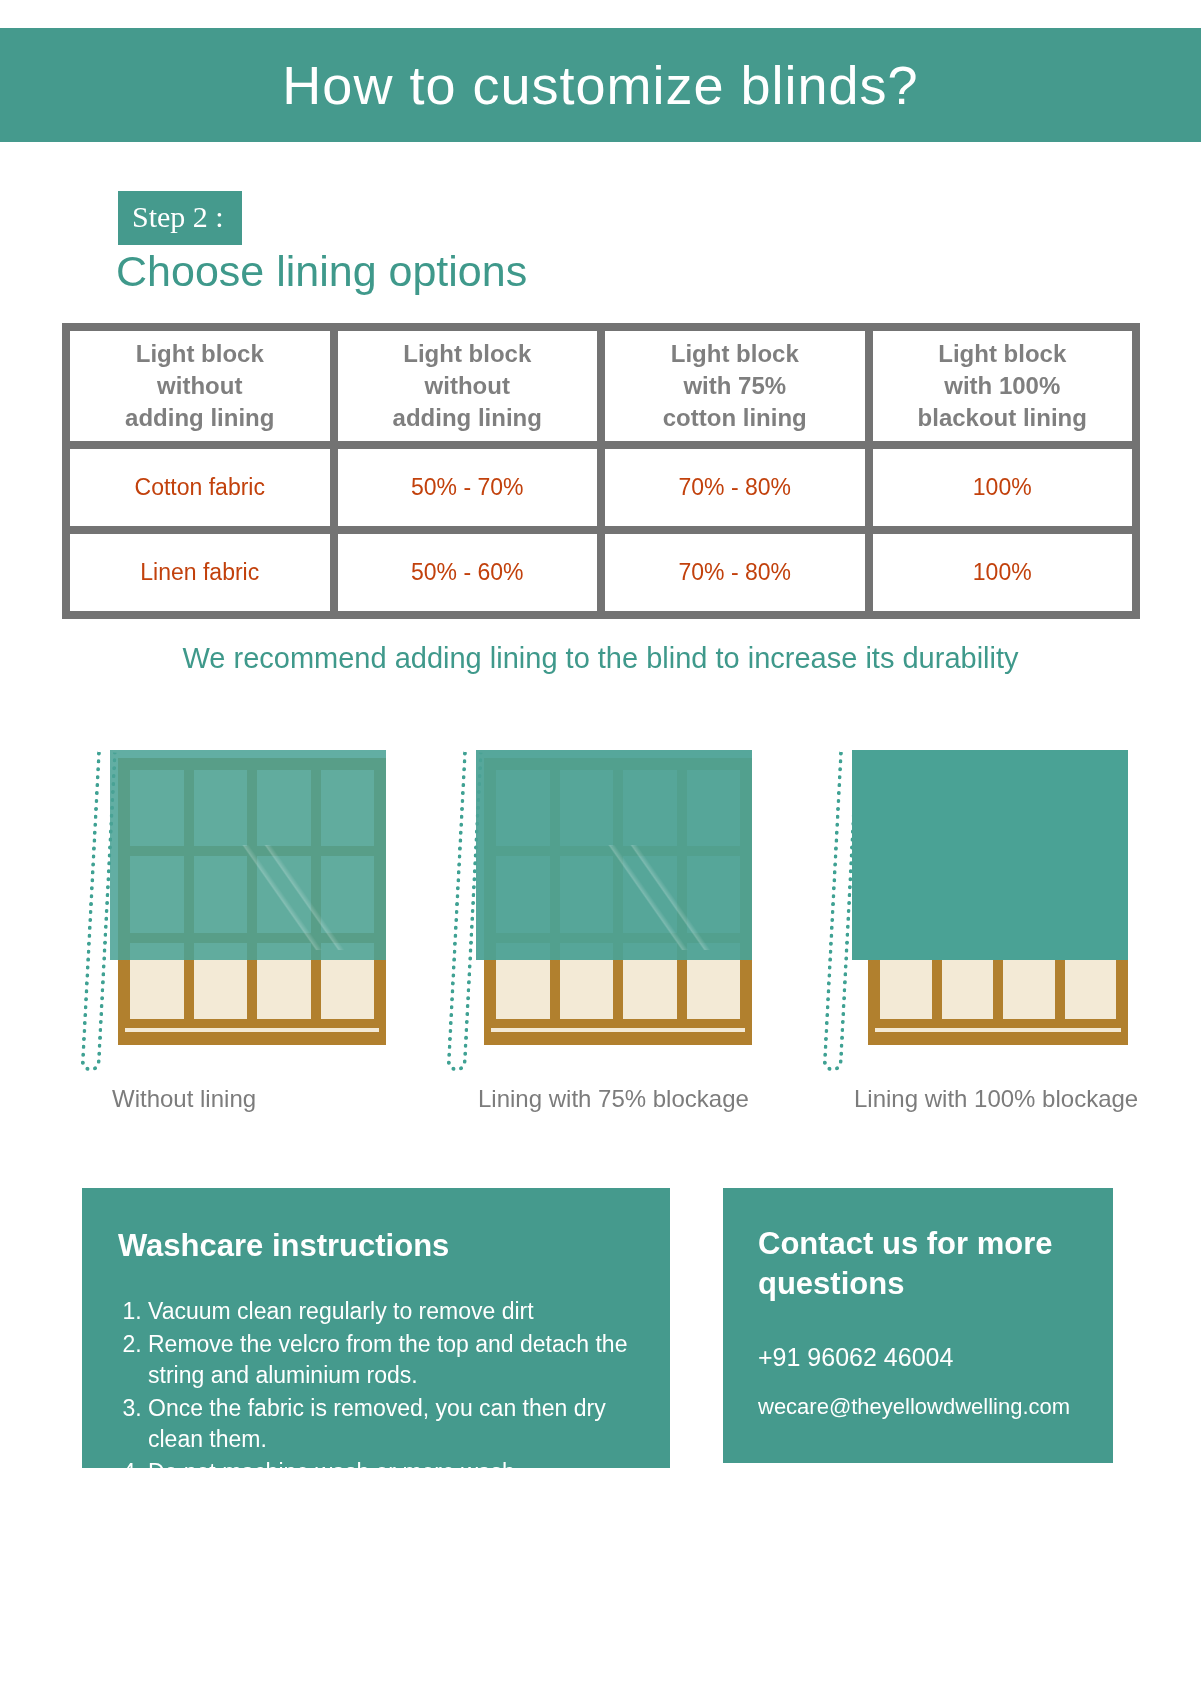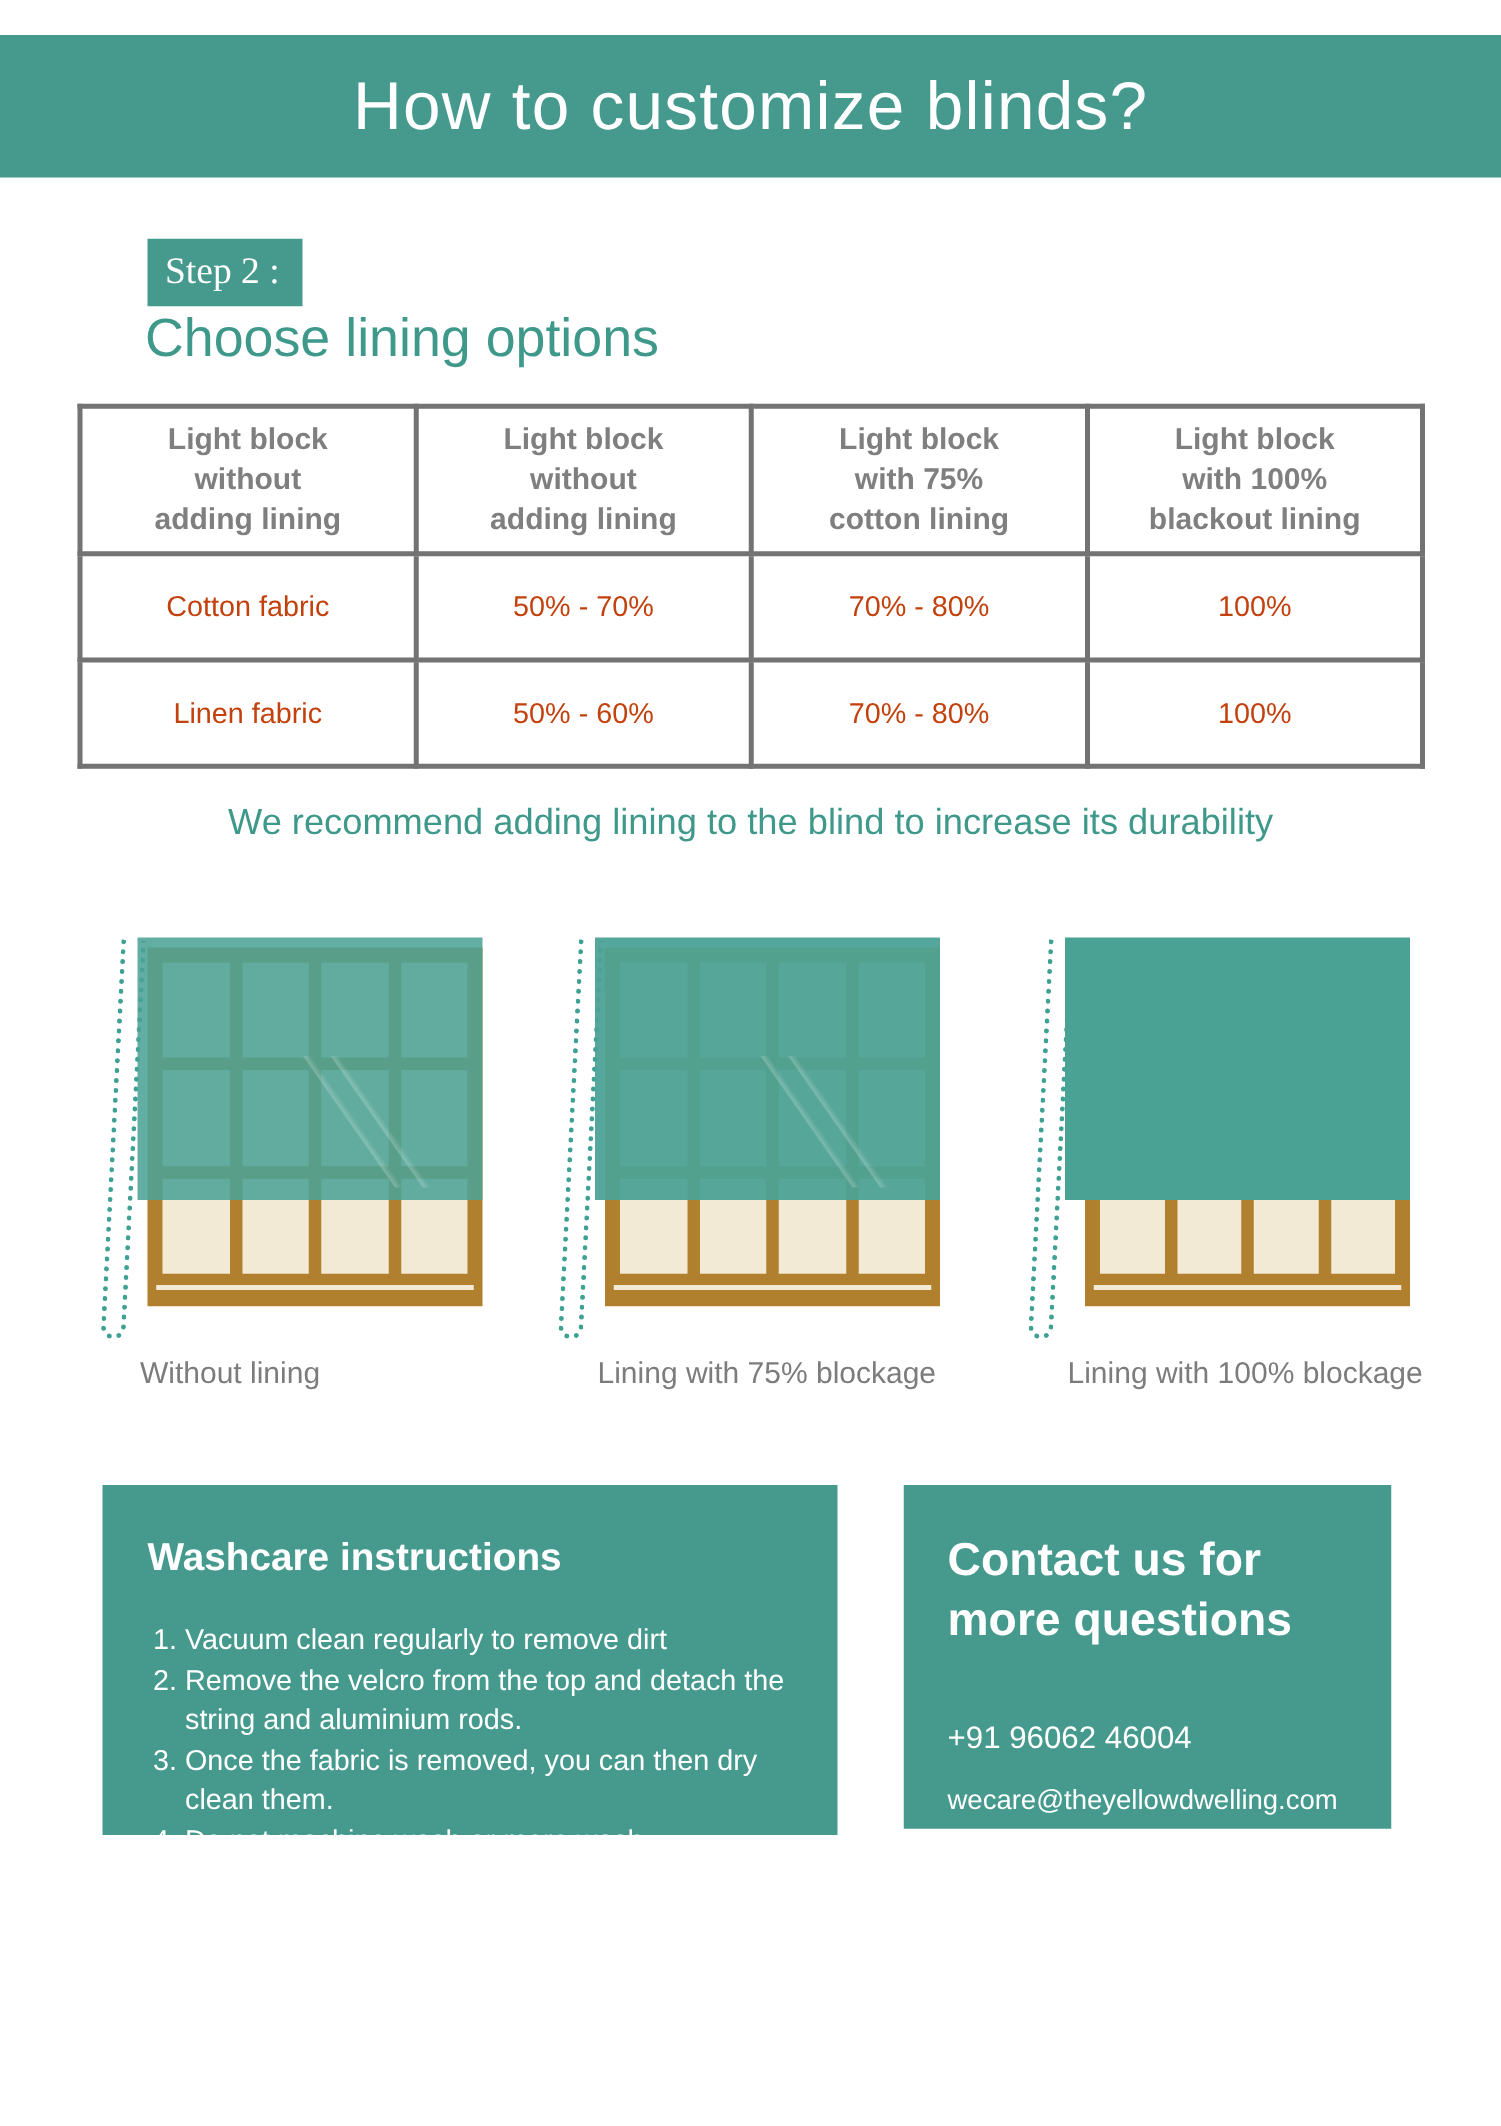--- a/index.html
+++ b/index.html
@@ -13,21 +13,21 @@
 
   
   .step-badge { position:absolute; left:118px; top:191px; background:#459a8d; color:#fff;
                 font-size:30px; padding:9px 18px 11px 14px;font-family:Liberation Serif, serif; }
   .step-heading { position:absolute; left:116px; top:247px; color:#3f998b;
                   font-size:43px; font-weight:400; }
 
   
   table.lining-table { position:absolute; left:62px; top:323px; width:1078px;
                        border-collapse:collapse; table-layout:fixed; }
-  .lining-table th, .lining-table td { border:4px solid #737373; text-align:center; vertical-align:middle; }
+  .lining-table th, .lining-table td { border:8px solid #737373; text-align:center; vertical-align:middle; }
   .lining-table th { height:118px; color:#7f7f7f; font-size:24px; font-weight:bold;
                      white-space:pre-line; line-height:1.32; }
   .lining-table td { height:85px; color:#c2410c; font-size:23px; font-weight:400; }
 
   
   .recommendation { position:absolute; left:0; top:642px; width:100%; text-align:center;
                     color:#3f998b; font-size:29px; }
 
   
   .illus { position:absolute; top:750px; width:276px; height:295px; }
@@ -58,21 +58,21 @@
   .illus-label { position:absolute; left:2px; top:335px; width:300px; color:#7c7c7c; font-size:24px; }
 
   
   .teal-box { position:absolute; background:#459a8d; color:#ffffff; }
   .washcare-box { left:82px; top:1188px; width:588px; height:280px; padding:40px 30px 0 36px; }
   .washcare-box h3 { font-size:31px; font-weight:bold; margin-bottom:32px; }
   .washcare-box ol { margin-left:30px; font-size:23px; line-height:1.35; }
   .washcare-box li { margin-bottom:2px; }
 
   .contact-box { left:723px; top:1188px; width:390px; height:275px; padding:36px 30px 0 35px; }
-  .contact-box h3 { font-size:37px; font-weight:bold; line-height:1.3; margin-bottom:56px; }
+  .contact-box h3 { font-size:31px; font-weight:bold; line-height:1.3; margin-bottom:38px; }
   .contact-phone { font-size:25px; margin-bottom:22px; }
   .contact-email { font-size:22px; }
 
   
   .footer-band { position:absolute; left:0; top:1548px; width:100%; height:90px;
                  background:#459a8d; display:flex; align-items:center; justify-content:center; }
   .footer-band p { color:#fff; font-size:30px; font-weight:400; }
 </style>
 </head>
 <body>

